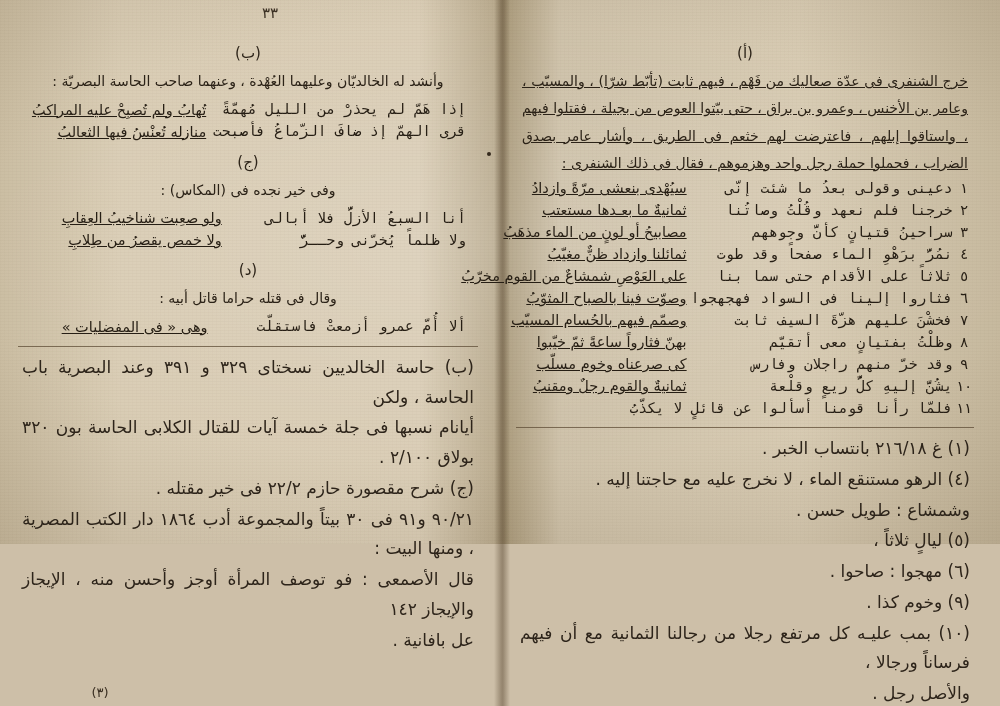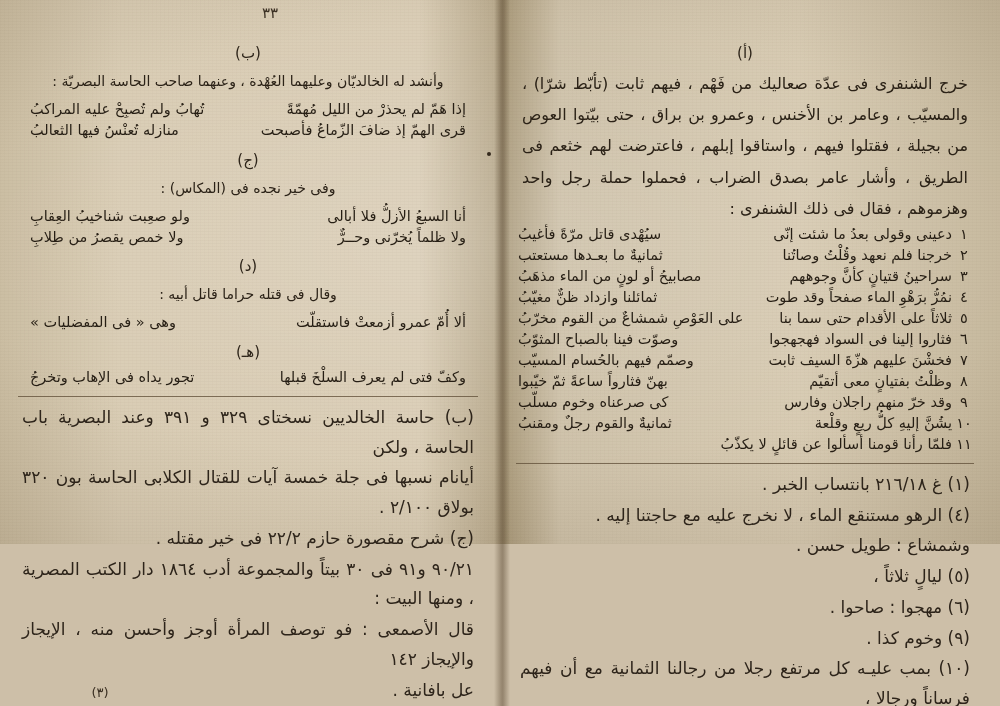--- a/index.html
+++ b/index.html
@@ -37,32 +37,33 @@
     position:absolute;text-align:center;font-size:15px;letter-spacing:2px;
     color:#3a2f22;
   }
   #page-number-top{left:210px;top:4px;width:120px;}
   #page-number-bottom{left:70px;top:685px;width:60px;font-size:13px;}
 
   .sec-label{
     text-align:center;font-size:15px;margin:10px 0 6px 0;color:#2e251a;
   }
   .intro{
-    font-size:16px;line-height:1.95;text-align:justify;color:#2b2217;
+    font-size:14px;line-height:1.95;text-align:justify;color:#2b2217;
     padding:0 6px;
+    text-decoration:underline;
   }
 
   
   table.verses{width:100%;border-collapse:collapse;direction:rtl;}
   table.verses td{
     font-size:14.5px;padding:2.5px 2px;color:#261e14;white-space:nowrap;
   }
   td.vnum{width:16px;text-align:center;font-size:12.5px;color:#3a2e20;}
-  td.hemi1{text-align:right;padding-right:6px;}
-  td.hemi2{text-align:left;padding-left:6px;}
+  td.hemi1{text-align:right;padding-right:6px;font-family:Liberation Mono, monospace;}
+  td.hemi2{text-align:right;padding-left:6px;text-decoration:underline;}
 
   .rule{
     height:1px;background:#5d4c36;opacity:.75;margin:8px 0 6px 0;
   }
   .notes{
     font-size:17px;line-height:1.75;color:#2d241a;text-align:justify;
     padding:0 4px;
   }
   .notes div{margin-bottom:1px;}
   .notes-center{}
@@ -89,21 +90,21 @@
   <div class="col" id="col-right">
     <div style="padding:34px 26px 0 16px;">
       <div class="sec-label">(أ)</div>
       <div class="intro">خرج الشنفرى فى عدّة صعاليك من فَهْم ، فيهم ثابت (تأبّط شرّا) ، والمسيّب ، وعامر بن الأخنس ، وعمرو بن براق ، حتى بيّتوا العوص من بجيلة ، فقتلوا فيهم ، واستاقوا إبلهم ، فاعترضت لهم خثعم فى الطريق ، وأشار عامر بصدق الضراب ، فحملوا حملة رجل واحد وهزموهم ، فقال فى ذلك الشنفرى :</div>
 
       <table class="verses">
         <tbody id="verses-right">
             <tr>
               <td class="vnum">١</td>
               <td class="hemi1">دعينى وقولى بعدُ ما شئت إنّى</td>
-              <td class="hemi2">سيُهْدى قاتل مرّةً فأغيبُ</td>
+              <td class="hemi2">سيُهْدى بنعشى مرّةً وازدادُ</td>
             </tr>
             <tr>
               <td class="vnum">٢</td>
               <td class="hemi1">خرجنا فلم نعهد وقُلْتُ وصاتُنا</td>
               <td class="hemi2">ثمانيةٌ ما بعـدها مستعتب</td>
             </tr>
             <tr>
               <td class="vnum">٣</td>
               <td class="hemi1">سراحينُ قتيانٍ كأنَّ وجوههم</td>
               <td class="hemi2">مصابيحُ أو لونٍ من الماء مذهَبُ</td>
@@ -204,31 +205,20 @@
             <div class="lead">وقال فى قتله حراما قاتل أبيه :</div>
             <table class="verses">
               <tbody>
                 <tr>
                   <td class="hemi1">ألا أُمّ عمرو أزمعتْ فاستقلّت</td>
                   <td class="hemi2">وهى « فى المفضليات »</td>
                 </tr>
               </tbody>
             </table>
           </div>
-          <div class="blocktight">
-            <div class="sec-label">(هـ)</div>
-            <table class="verses">
-              <tbody>
-                <tr>
-                  <td class="hemi1">وكفّ فتى لم يعرف السلْخَ قبلها</td>
-                  <td class="hemi2">تجور يداه فى الإهاب وتخرجُ</td>
-                </tr>
-              </tbody>
-            </table>
-          </div>
         </div>
 
       <div class="rule"></div>
       <div class="notes" id="notes-left">
           <div>(ب) حاسة الخالديين نسختاى ٣٢٩ و ٣٩١ وعند البصرية باب الحاسة ، ولكن</div>
           <div>أيانام نسبها فى جلة خمسة آيات للقتال الكلابى الحاسة بون ٣٢٠ بولاق ٢/١٠٠ .</div>
           <div>(ج) شرح مقصورة حازم ٢٢/٢ فى خير مقتله .</div>
           <div>٩٠/٢١ و٩١ فى ٣٠ بيتاً والمجموعة أدب ١٨٦٤ دار الكتب المصرية ، ومنها البيت :</div>
           <div>قال الأصمعى : فو توصف المرأة أوجز وأحسن منه ، الإيجاز والإيجاز ١٤٢</div>
           <div>عل بافانية .</div>

